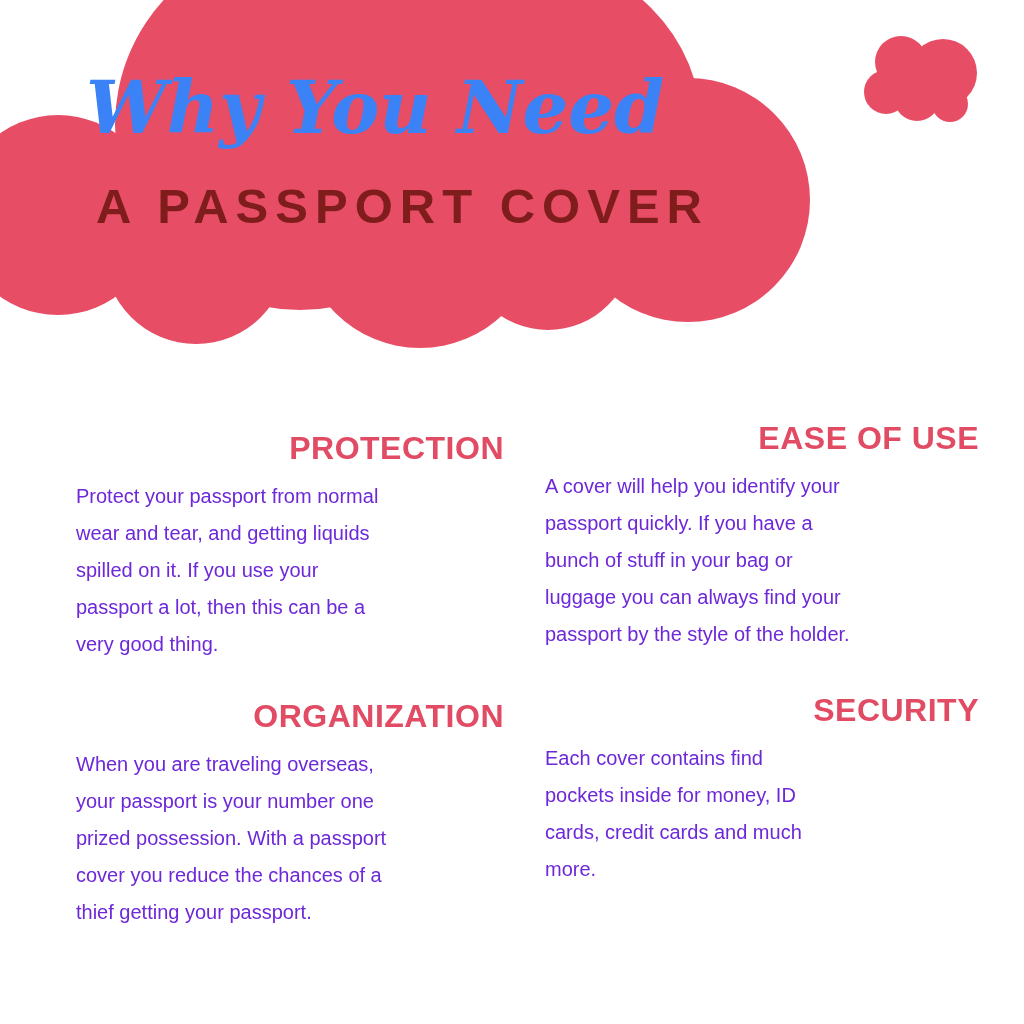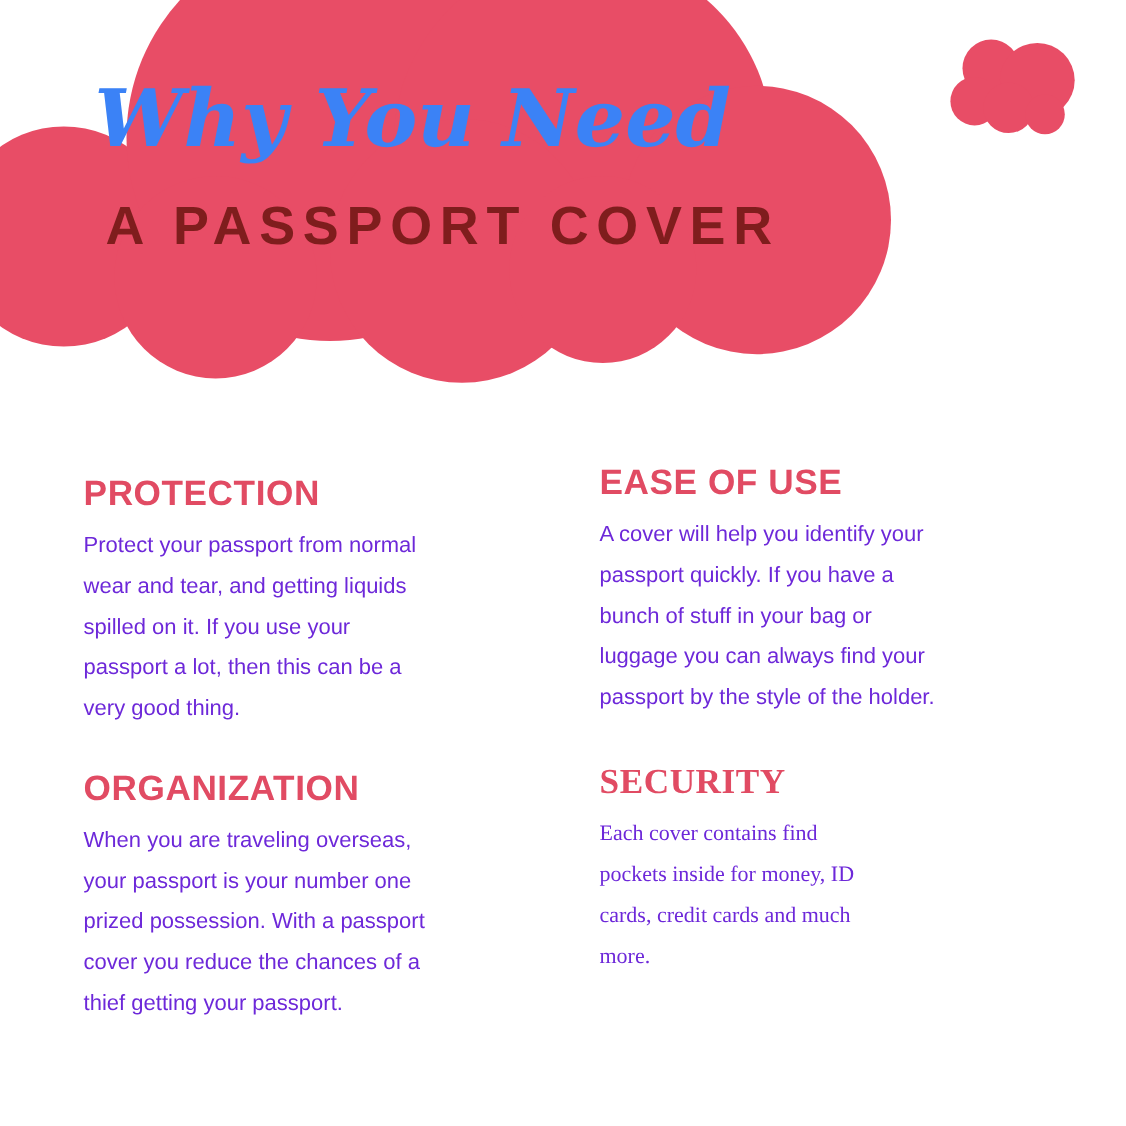--- a/index.html
+++ b/index.html
@@ -23,25 +23,26 @@
   .title-main{
     position:absolute;left:96px;top:178px;
     font-family:"Liberation Sans", sans-serif;
     font-weight:bold;font-size:49px;letter-spacing:7px;
     color:#1b1b1b;white-space:nowrap;
   }
   .section{position:absolute;}
   .sec-protection{left:76px;top:430px;width:428px;}
   .sec-ease{left:545px;top:420px;width:434px;}
   .sec-organization{left:76px;top:698px;width:428px;}
-  .sec-security{left:545px;top:692px;width:434px;font-family:Liberation Serif, serif;}
+  .sec-security{left:545px;top:692px;width:434px;}
   .section h2{
     margin:0 0 11px 0;
     font-size:32px;font-weight:bold;letter-spacing:0.5px;
     color:var(--heading-pink,#e14b63);
+    text-align:right;
   }
   .section p{
     margin:0;
     font-size:20px;line-height:37px;
     color:#6d28d9;
     white-space:pre-line;
   }
 </style>
 </head>
 <body>

